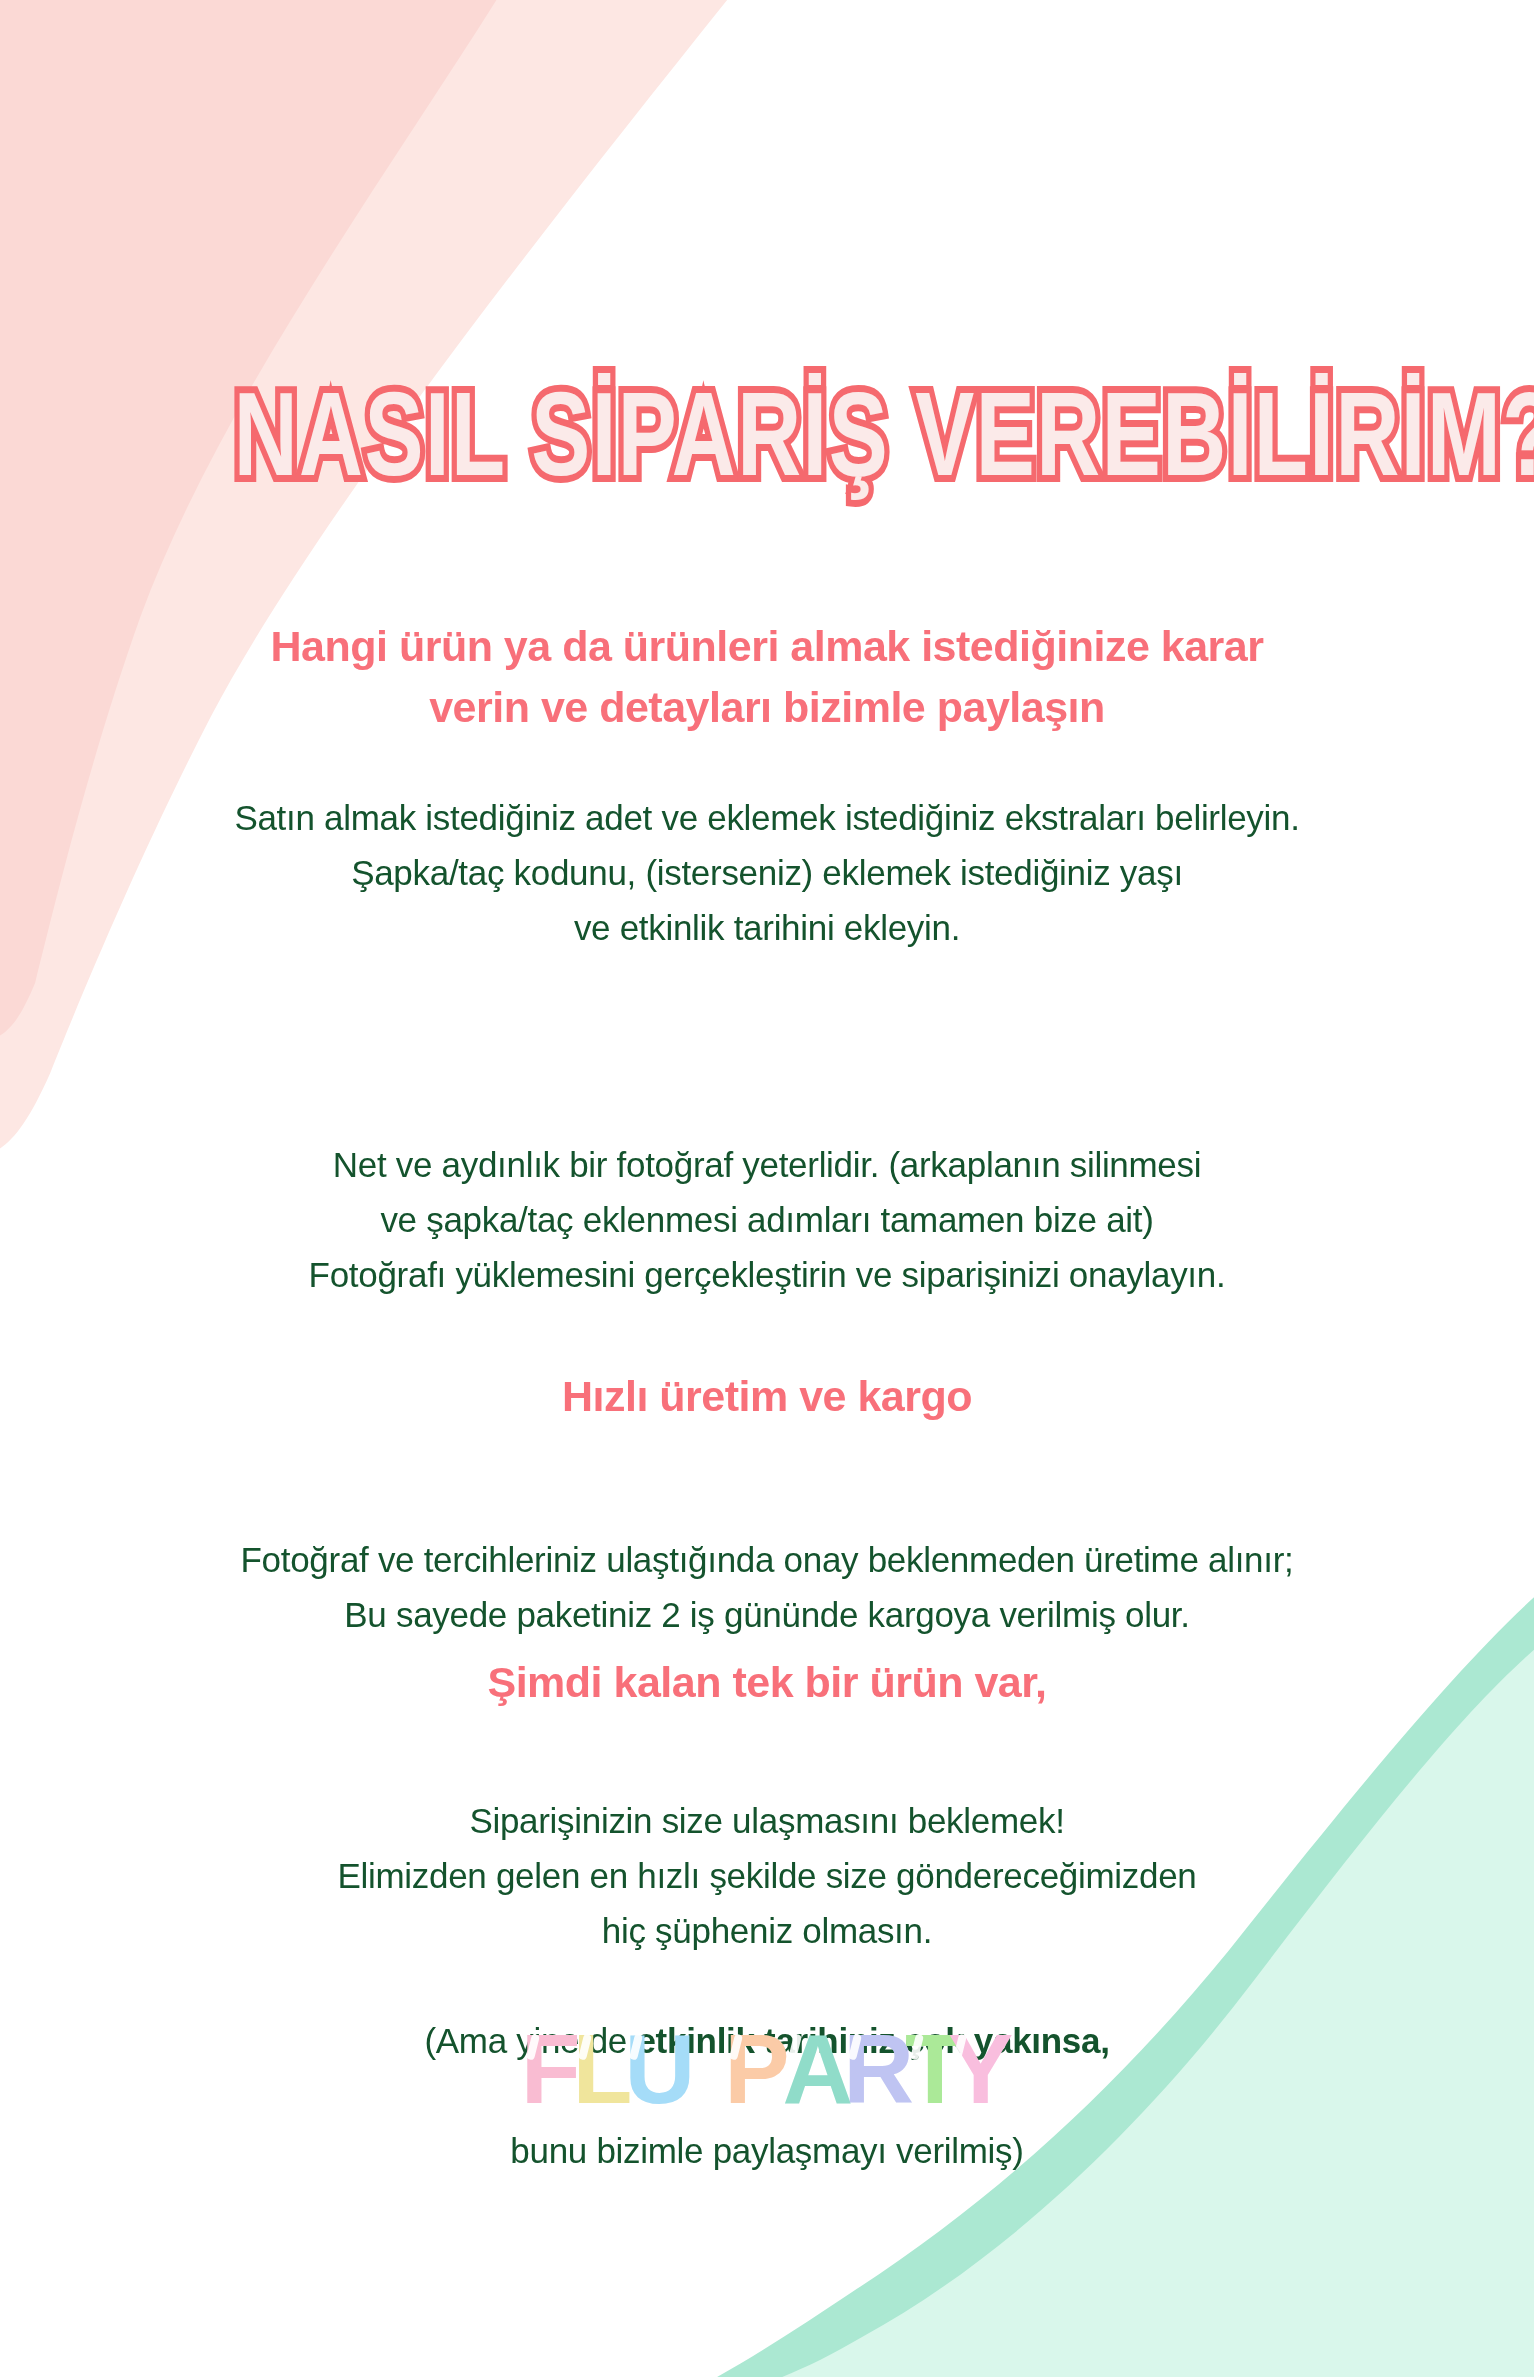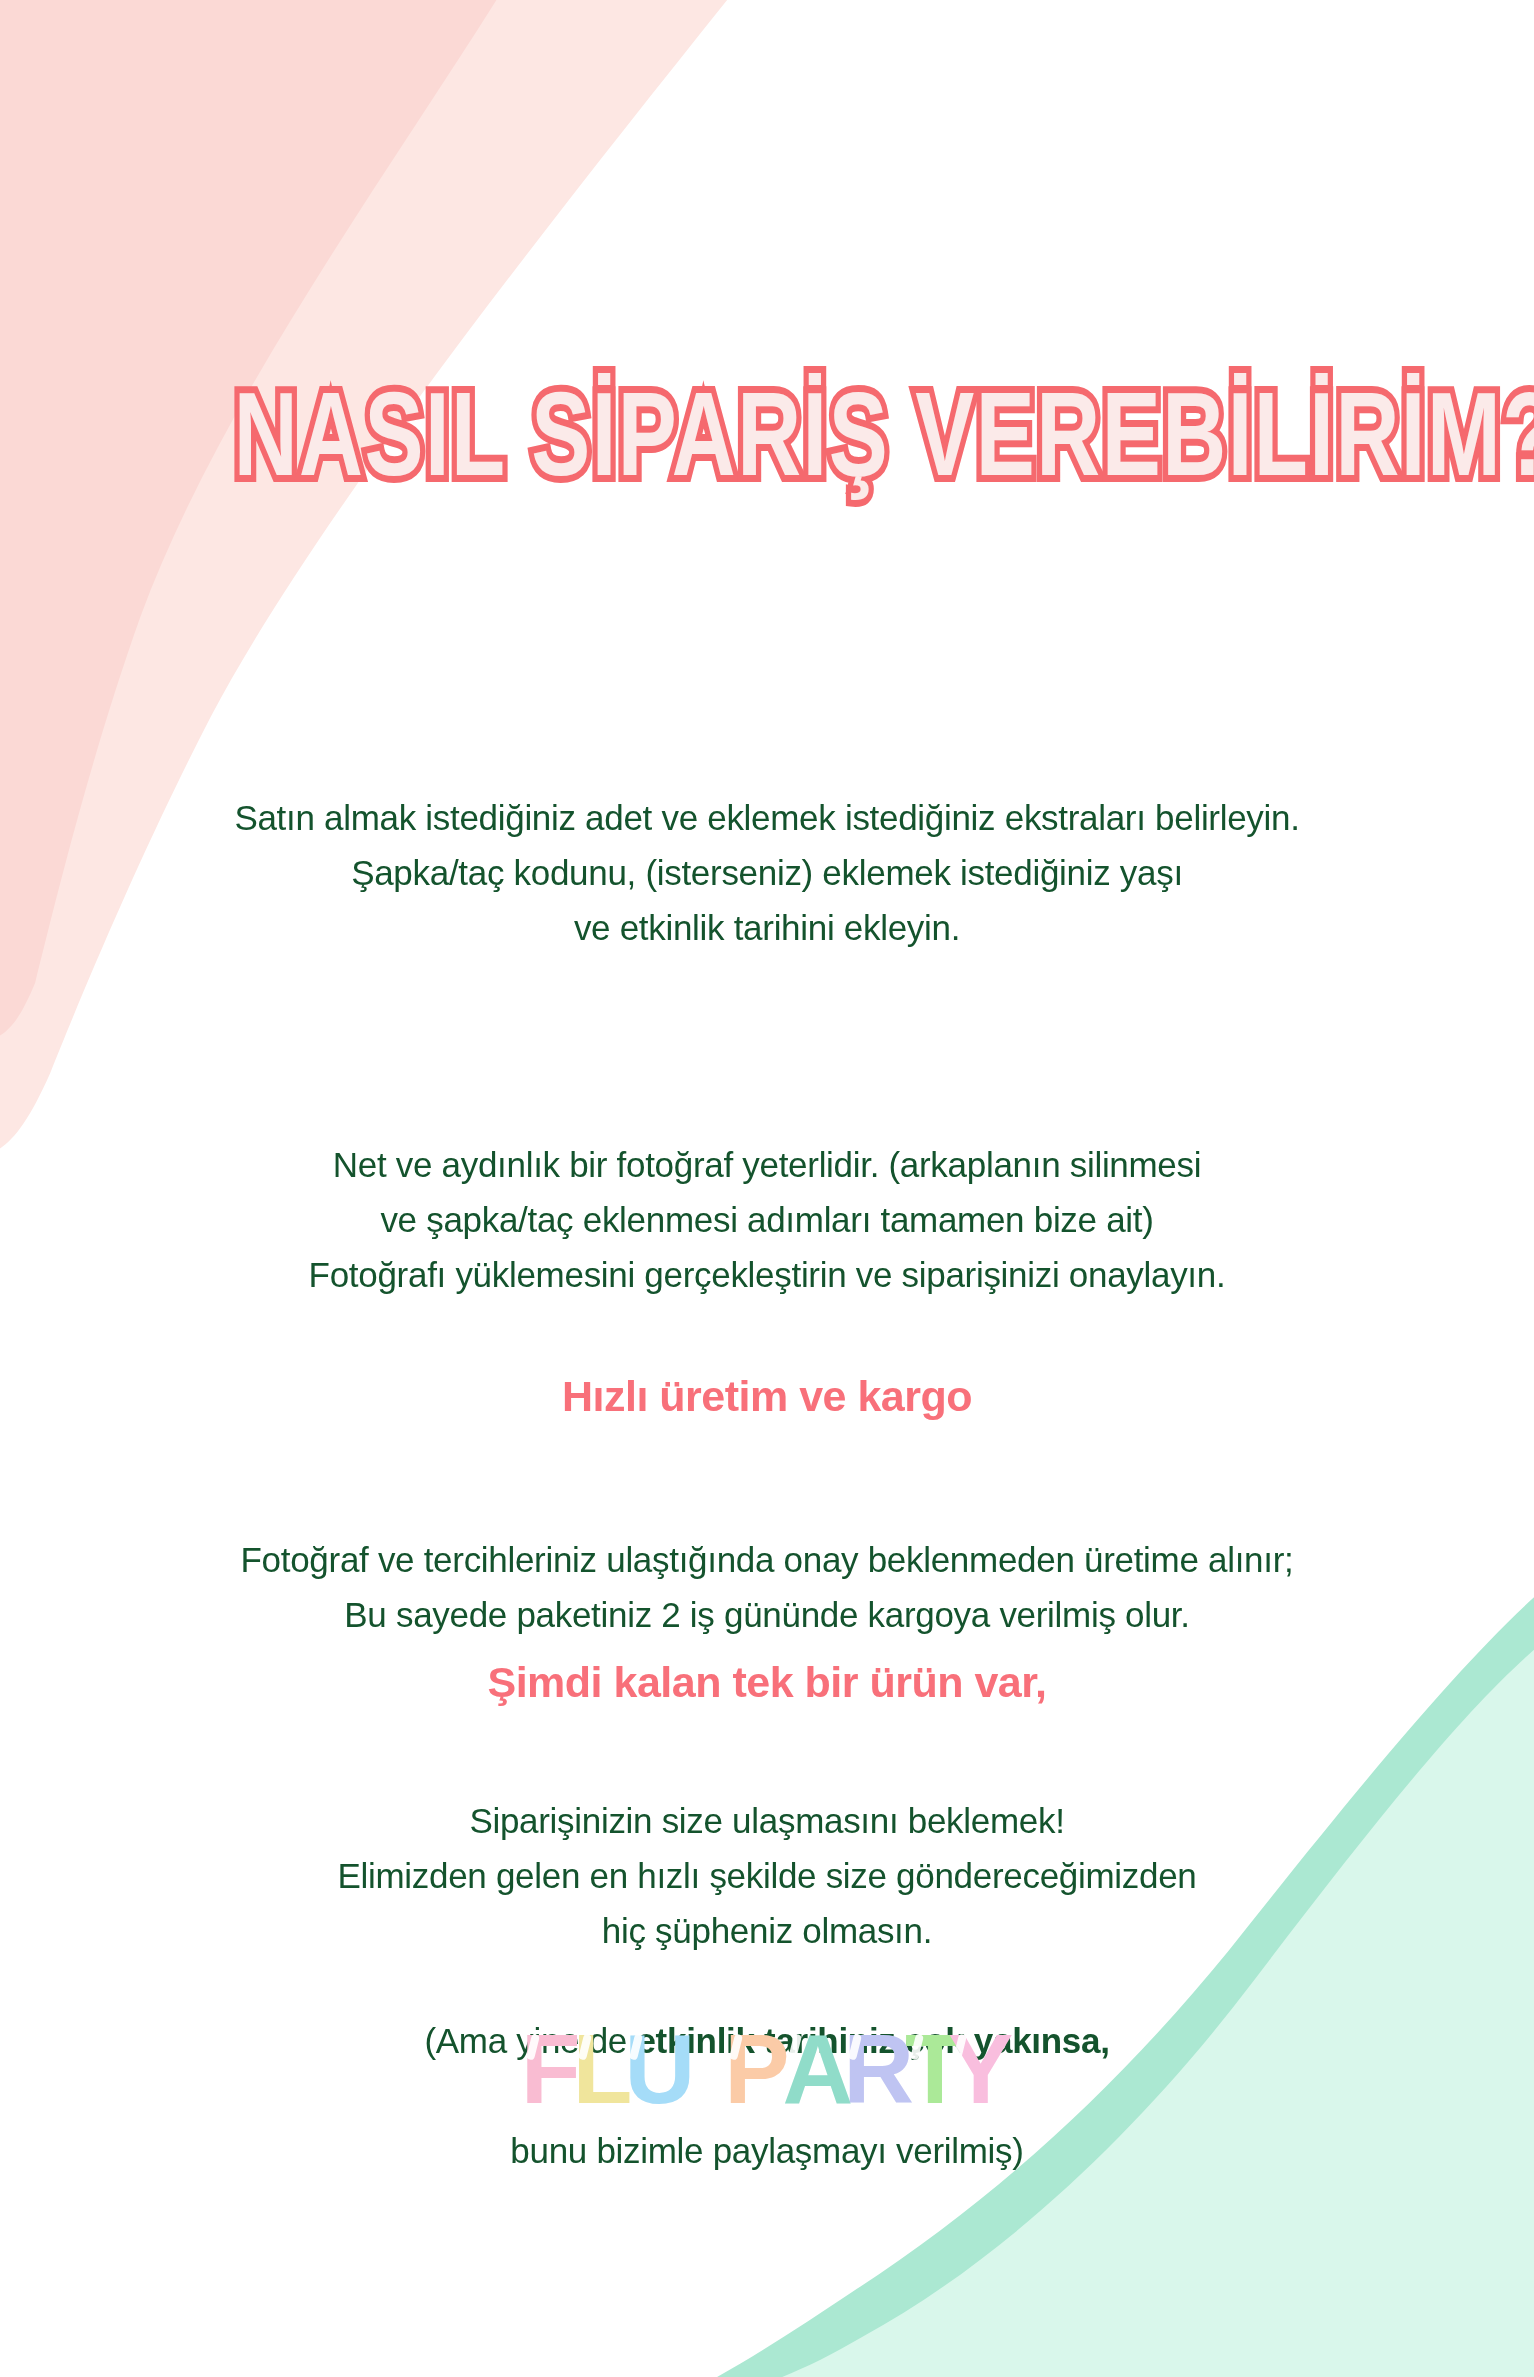--- a/index.html
+++ b/index.html
@@ -133,20 +133,22 @@
 
 <div class="content">
 
   <div class="title-wrap">
     <div class="title-scale">
       <span class="title-text title-back">NASIL SİPARİŞ VEREBİLİRİM?</span>
       <span class="title-text title-front">NASIL SİPARİŞ VEREBİLİRİM?</span>
     </div>
   </div>
 
+  <div class="step-heading h-step1">Hangi ürün ya da ürünleri almak istediğinize karar
+verin ve detayları bizimle paylaşın</div>
   <div class="step-body b-step1">Satın almak istediğiniz adet ve eklemek istediğiniz ekstraları belirleyin.
 Şapka/taç kodunu, (isterseniz) eklemek istediğiniz yaşı
 ve etkinlik tarihini ekleyin.</div>
 
   <div class="step-body b-step2">Net ve aydınlık bir fotoğraf yeterlidir. (arkaplanın silinmesi
 ve şapka/taç eklenmesi adımları tamamen bize ait)
 Fotoğrafı yüklemesini gerçekleştirin ve siparişinizi onaylayın.</div>
 
   <div class="step-heading h-step3">Hızlı üretim ve kargo</div>
   <div class="step-body b-step3">Fotoğraf ve tercihleriniz ulaştığında onay beklenmeden üretime alınır;

